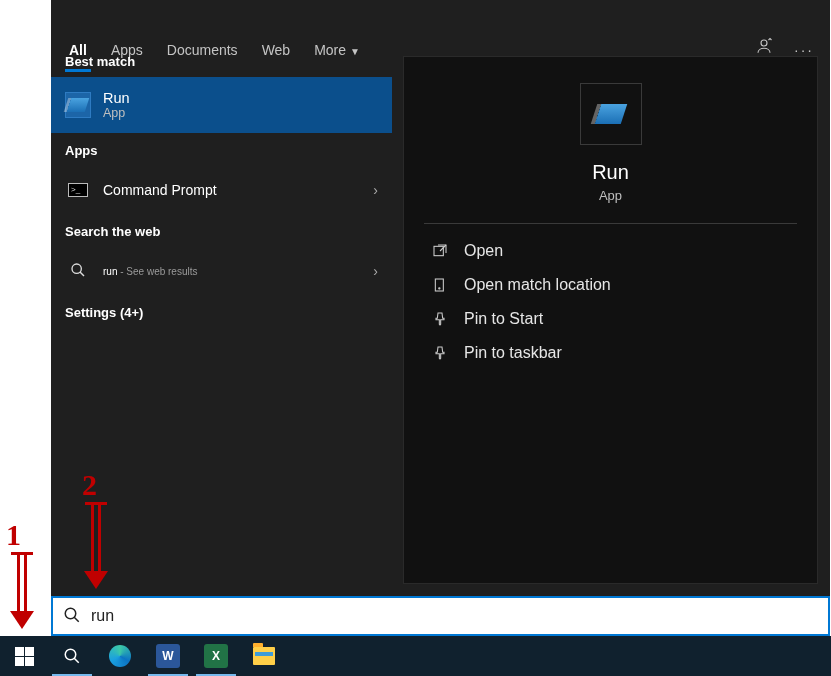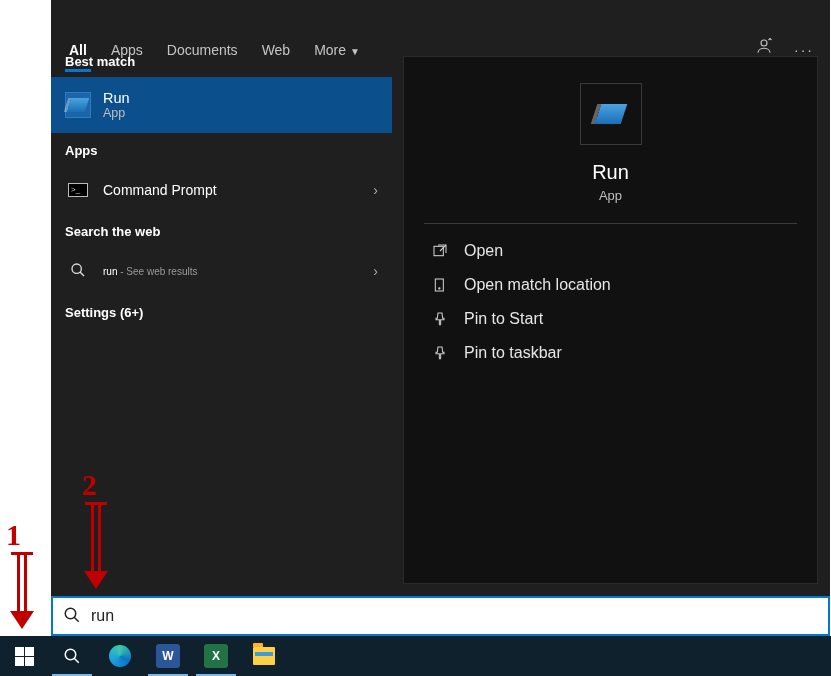--- a/index.html
+++ b/index.html
@@ -194,21 +194,21 @@
             <circle cx="10" cy="10" r="7"></circle>
             <line x1="21" y1="21" x2="15" y2="15"></line>
           </svg>
       </div>
       <div class="lines">
           <div class="t" style="font-size:10px"><span>run</span><span style="color:#9a9a9a"> - See web results</span></div>
         </div>
       <div class="chevron">›</div>
     </div>
 
-    <div class="section-header">Settings (6+)</div>
+    <div class="section-header">Settings (4+)</div>
   </div>
 
   <div class="right-col">
     <div class="preview-top">
       <div class="preview-icon">
           <div class="run-glyph big"></div>
         </div>
       <div class="preview-title">Run</div>
       <div class="preview-sub">App</div>
     </div>

